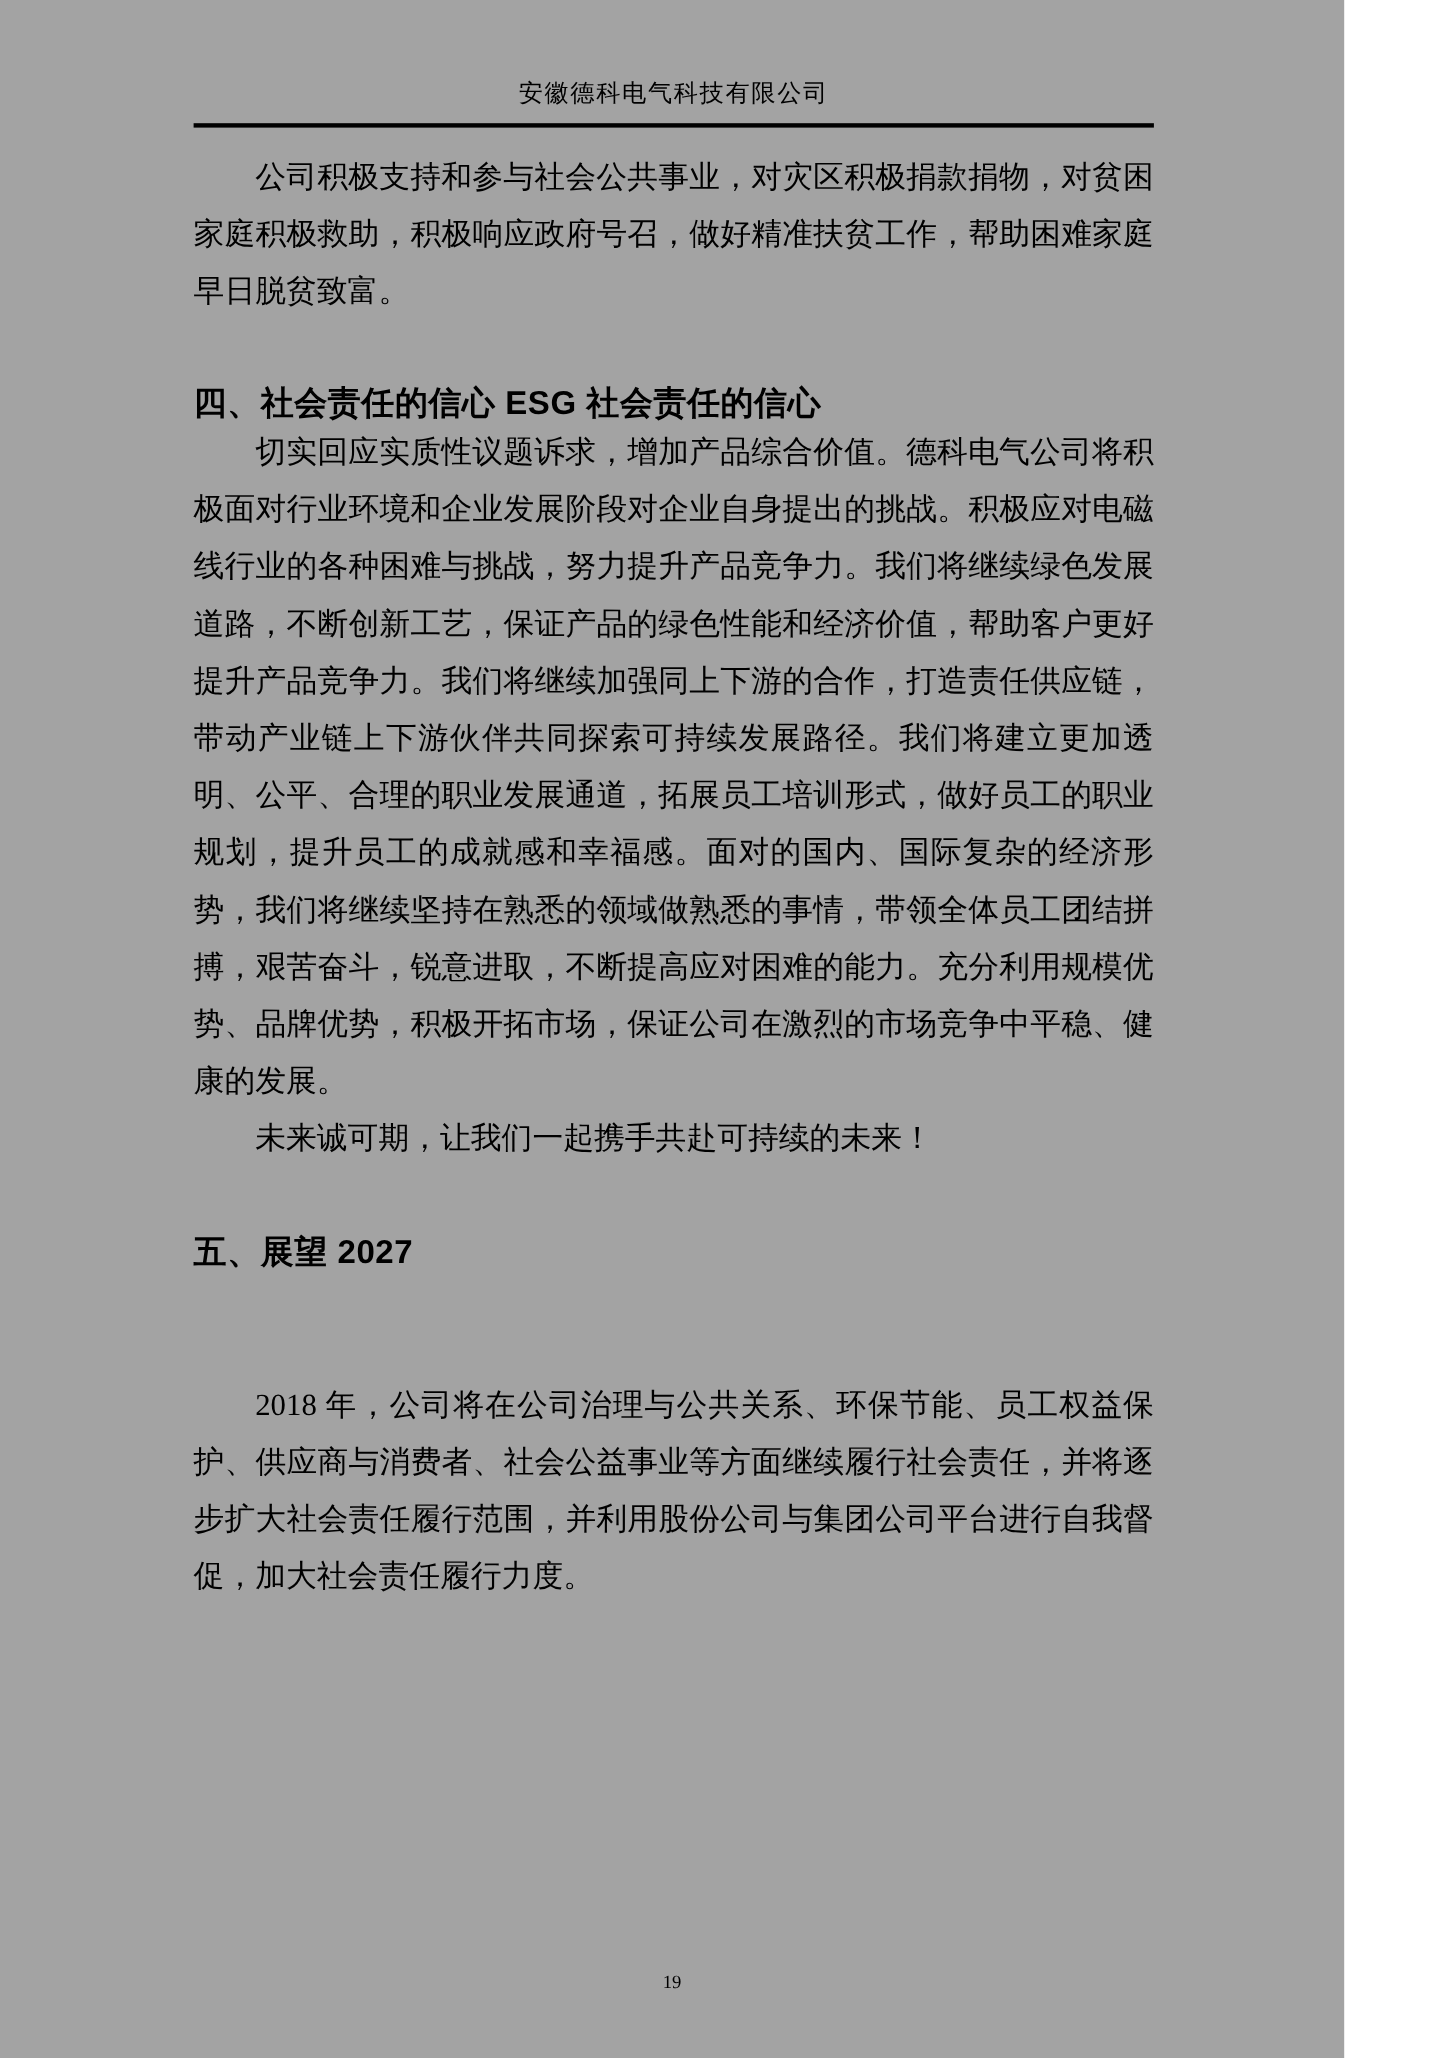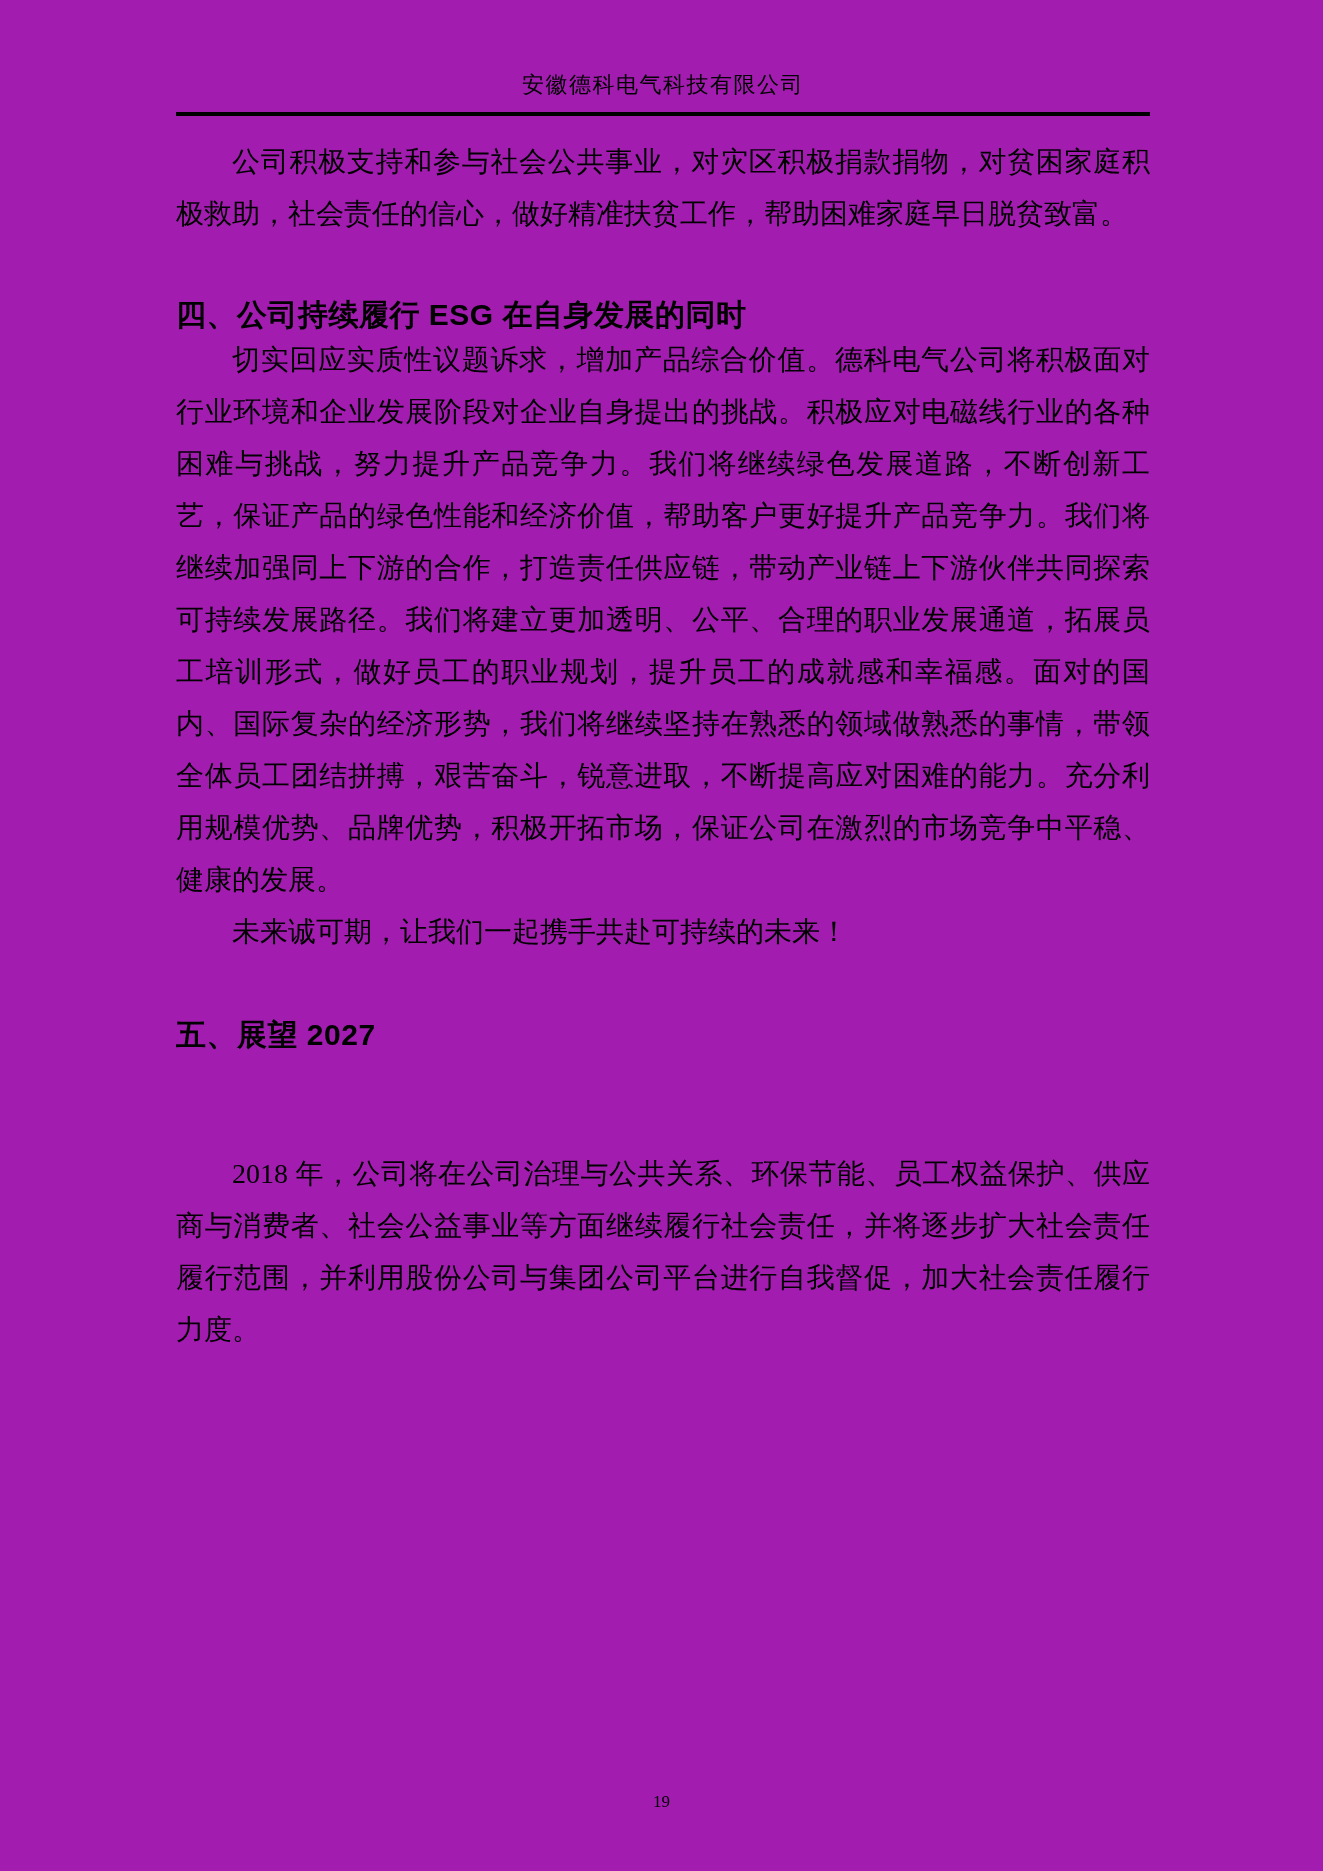--- a/index.html
+++ b/index.html
@@ -2,23 +2,23 @@
 <html lang="zh"><head>
 <meta charset="utf-8">
 <style>
   html, body {
     margin: 0;
     padding: 0;
     background: #ffffff;
   }
   .page {
     position: relative;
-    width: 1323px;
+    width: 1222px;
     height: 1871px;
-    background: #a21caf;
+    background: #a3a3a3;
     color: #000000;
     font-family: "Liberation Serif", "DejaVu Serif", serif;
     overflow: hidden;
     box-sizing: border-box;
   }
   .header-wrap {
     padding: 70px 173px 0 176px;
   }
   .header-title {
     text-align: center;
@@ -78,23 +78,23 @@
 
 <div class="page">
 
   <div class="header-wrap">
     <div class="header-title">安徽德科电气科技有限公司</div>
     <div class="header-rule"></div>
   </div>
 
   <div class="content">
 
-    <p class="body intro">公司积极支持和参与社会公共事业，对灾区积极捐款捐物，对贫困家庭积极救助，社会责任的信心，做好精准扶贫工作，帮助困难家庭早日脱贫致富。</p>
+    <p class="body intro">公司积极支持和参与社会公共事业，对灾区积极捐款捐物，对贫困家庭积极救助，积极响应政府号召，做好精准扶贫工作，帮助困难家庭早日脱贫致富。</p>
 
-    <h2 class="heading">四、公司持续履行 ESG 在自身发展的同时</h2>
+    <h2 class="heading">四、社会责任的信心 ESG 社会责任的信心</h2>
 
 
 
     <p class="body">切实回应实质性议题诉求，增加产品综合价值。德科电气公司将积极面对行业环境和企业发展阶段对企业自身提出的挑战。积极应对电磁线行业的各种困难与挑战，努力提升产品竞争力。我们将继续绿色发展道路，不断创新工艺，保证产品的绿色性能和经济价值，帮助客户更好提升产品竞争力。我们将继续加强同上下游的合作，打造责任供应链，带动产业链上下游伙伴共同探索可持续发展路径。我们将建立更加透明、公平、合理的职业发展通道，拓展员工培训形式，做好员工的职业规划，提升员工的成就感和幸福感。面对的国内、国际复杂的经济形势，我们将继续坚持在熟悉的领域做熟悉的事情，带领全体员工团结拼搏，艰苦奋斗，锐意进取，不断提高应对困难的能力。充分利用规模优势、品牌优势，积极开拓市场，保证公司在激烈的市场竞争中平稳、健康的发展。</p>
 
     <p class="body">未来诚可期，让我们一起携手共赴可持续的未来！</p>
 
     <h2 class="heading heading-5">五、展望 2027</h2>
 
     <p class="body first-after-heading">2018 年，公司将在公司治理与公共关系、环保节能、员工权益保护、供应商与消费者、社会公益事业等方面继续履行社会责任，并将逐步扩大社会责任履行范围，并利用股份公司与集团公司平台进行自我督促，加大社会责任履行力度。</p>

